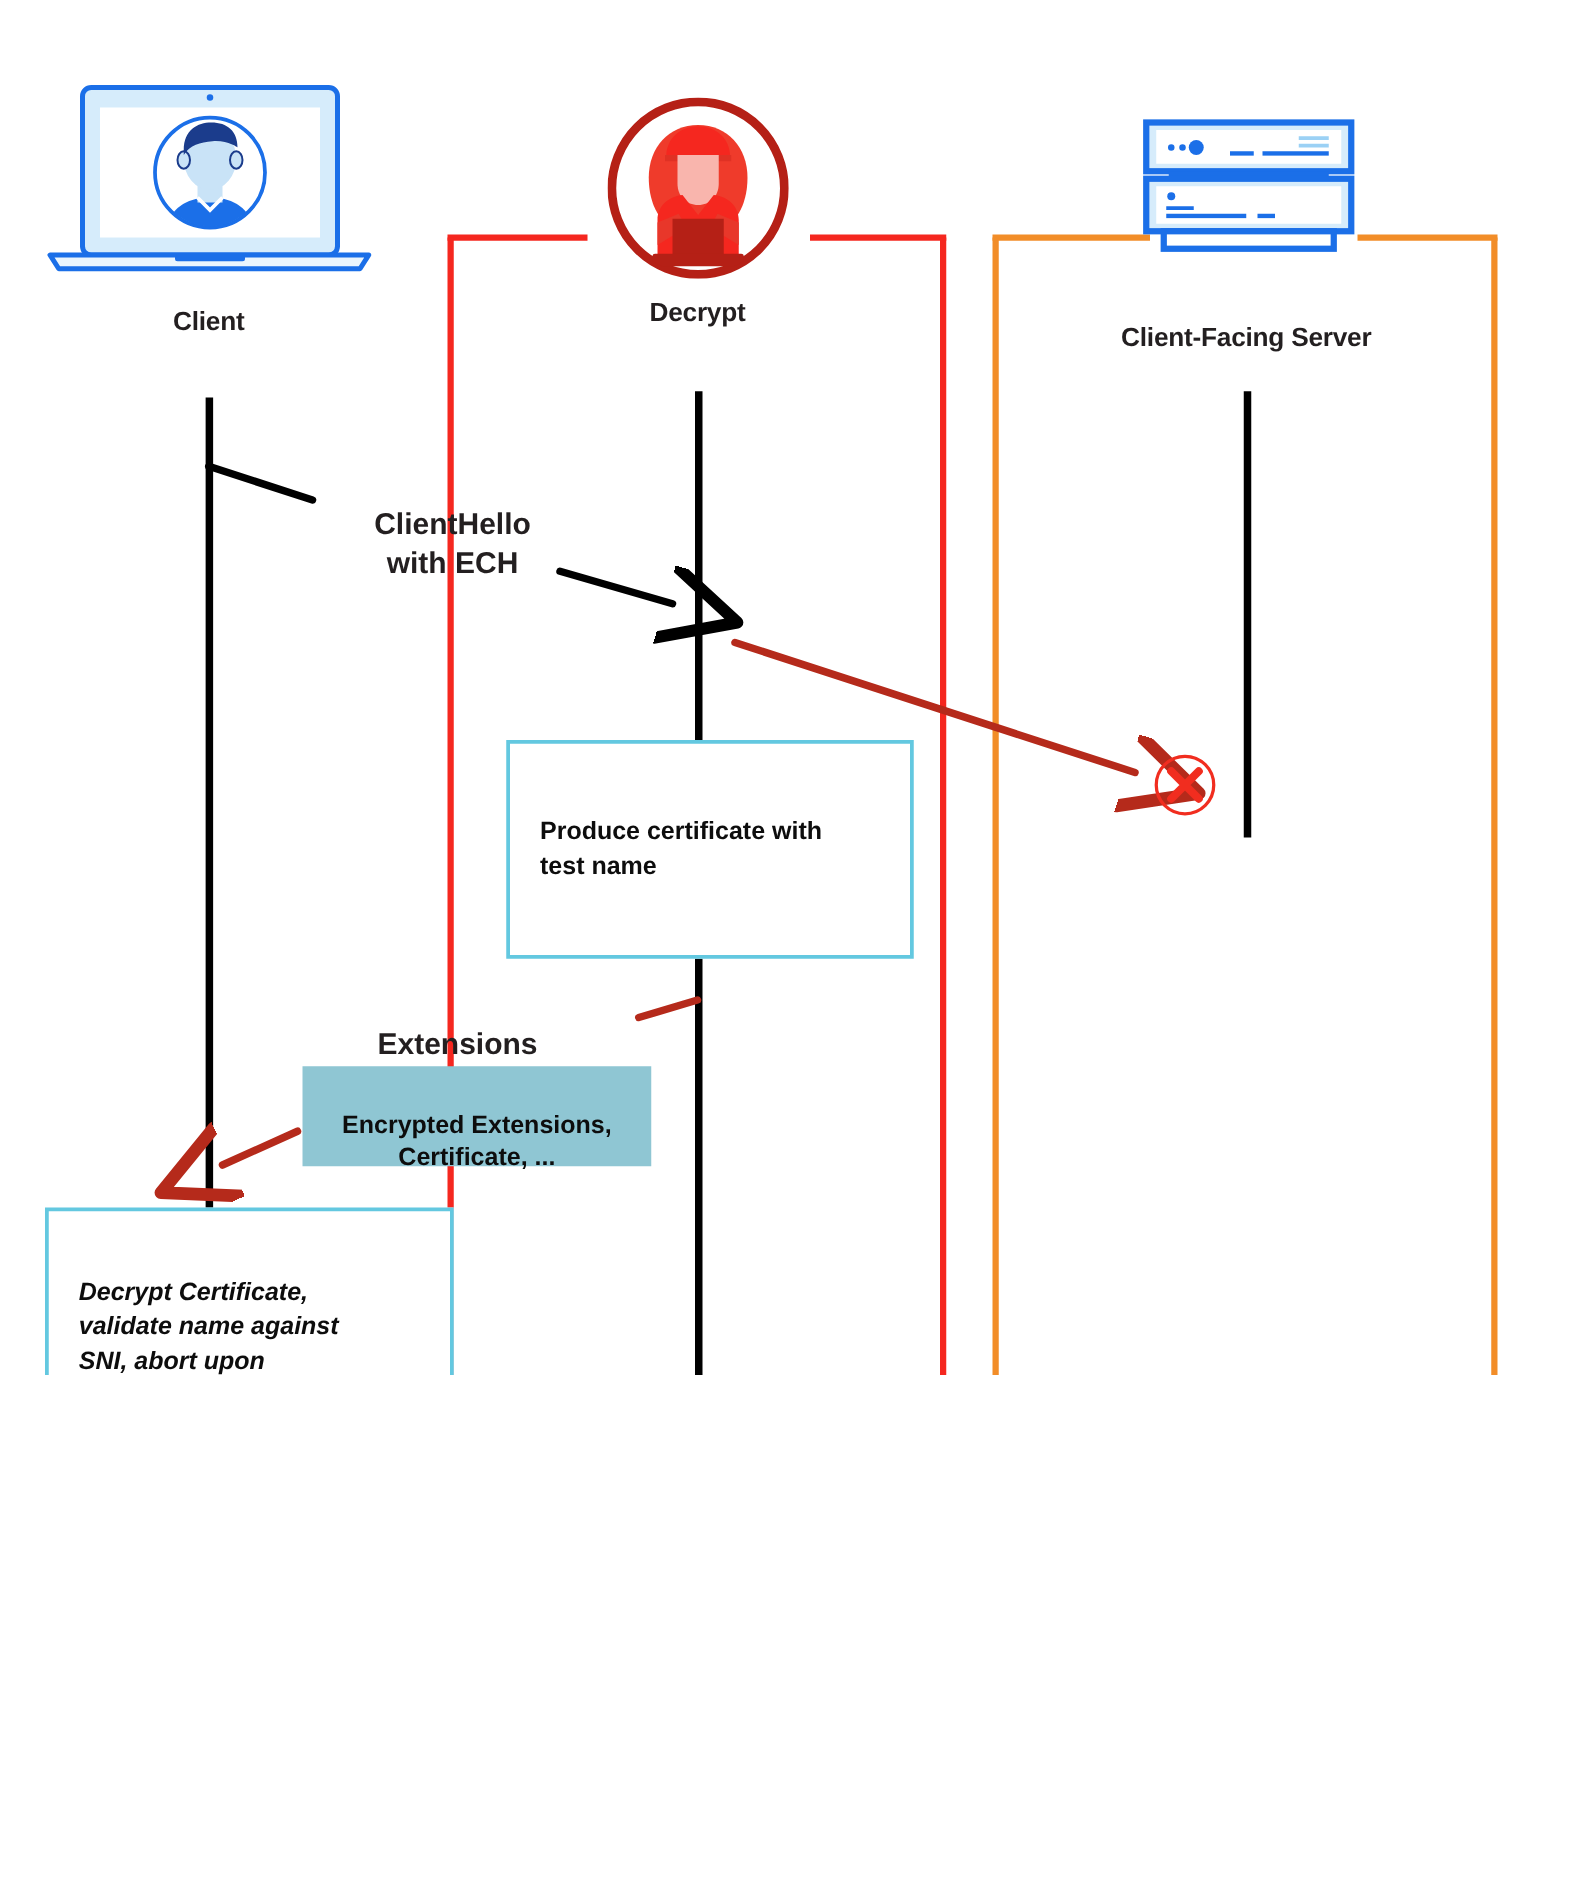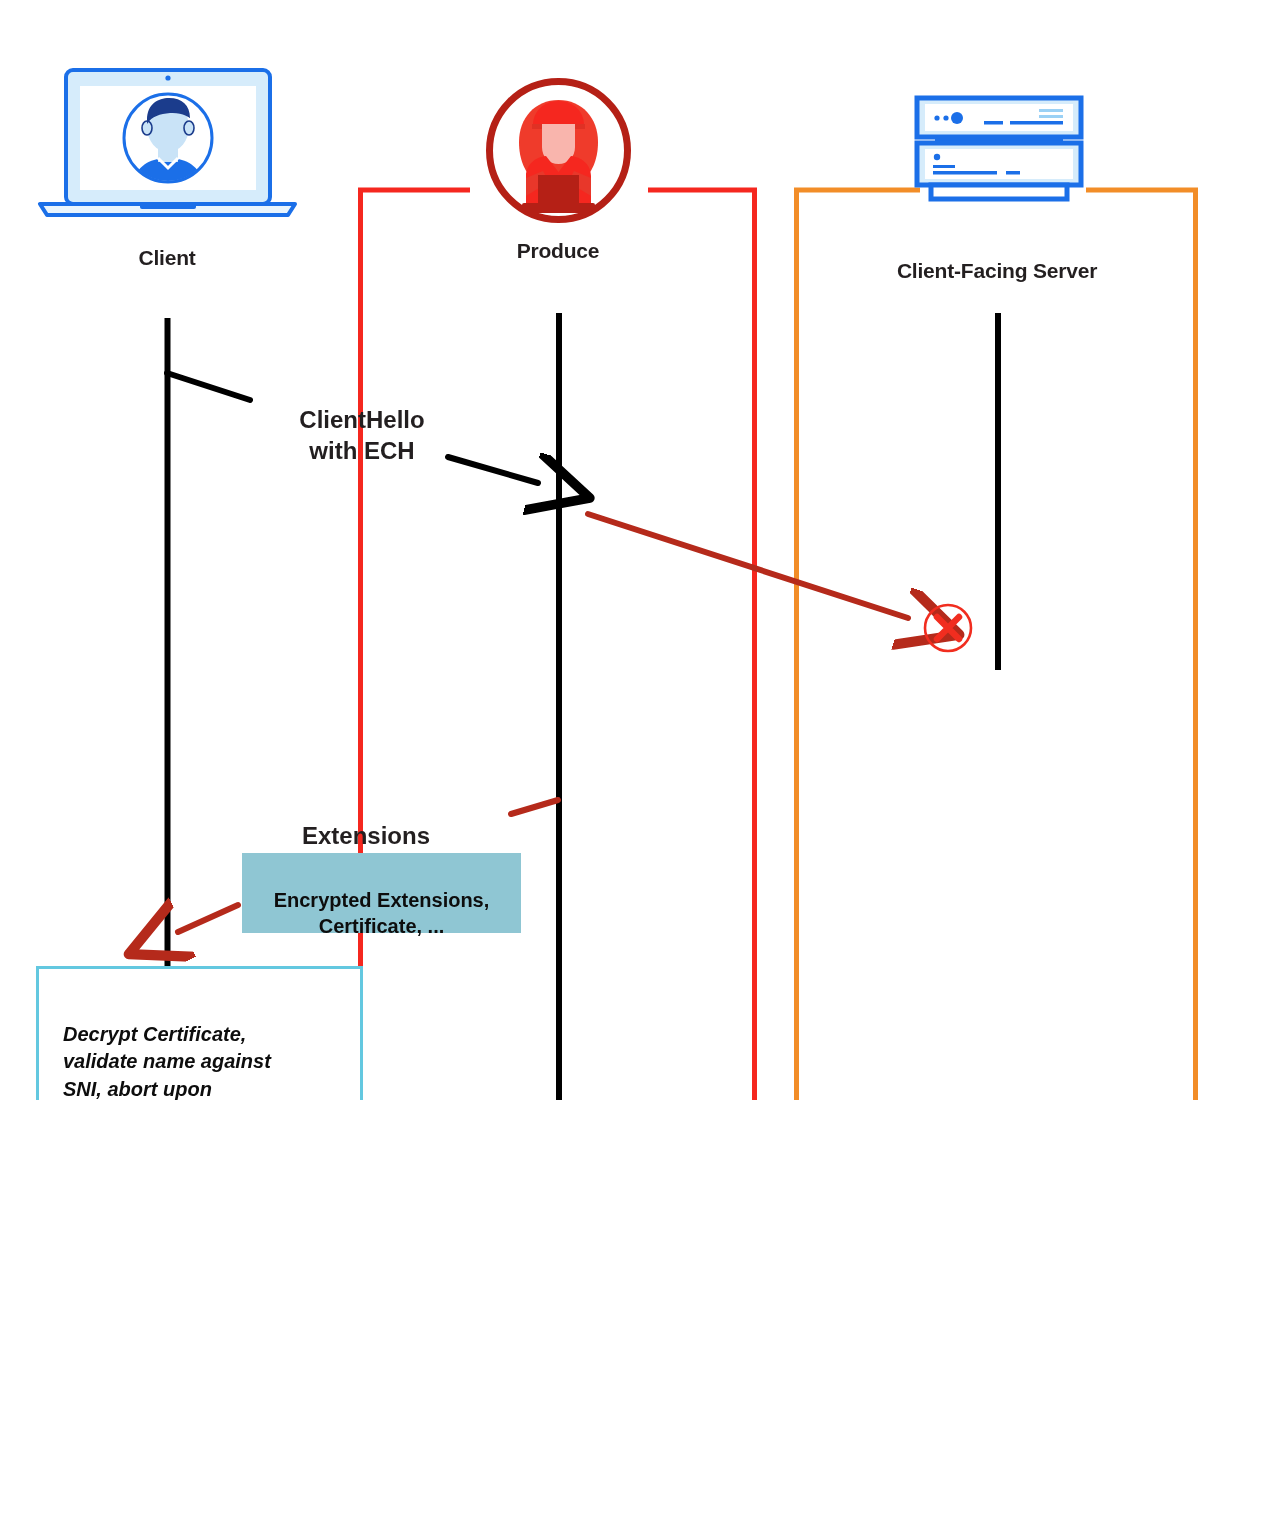--- a/index.html
+++ b/index.html
@@ -239,33 +239,37 @@
       <circle cx="24" cy="62" r="3.2" fill="#1B6FE8"></circle>
       <rect x="20" y="70" width="22" height="3" fill="#1B6FE8"></rect>
       <rect x="20" y="76" width="64" height="3.5" fill="#1B6FE8"></rect>
       <rect x="93" y="76" width="14" height="3.5" fill="#1B6FE8"></rect>
 
       <rect x="18" y="90" width="136" height="14" fill="#ffffff" stroke="#1B6FE8" stroke-width="5"></rect>
     </svg>
   </div>
 
   <div class="node-label" style="left:167px; top:246px;">Client</div>
-  <div class="node-label" style="left:558px; top:239px;">Produce</div>
+  <div class="node-label" style="left:558px; top:239px;">Decrypt</div>
   <div class="node-label" style="left:997px; top:259px;">Client-Facing Server</div>
 
   <div class="msg-label" style="left:362px; top:404px;">ClientHello
 with ECH</div>
 
   <div class="msg-label" style="left:366px; top:820px;">Extensions</div>
 
   <div class="highlight-box" style="left:242px; top:853px; width:279px; height:80px;">
     <div class="highlight-text">Encrypted Extensions,
 Certificate, ...</div>
   </div>
 
+  <div class="note-box" style="left:405px; top:592px; width:326px; height:175px;">
+    <div class="note-text">Produce certificate with
+test name</div>
+  </div>
 
   <div class="note-box" style="left:36px; top:966px; width:327px; height:219px;font-style:italic;">
     <div class="note-text">Decrypt Certificate,
 validate name against
 SNI, abort upon
 mismatch</div>
   </div>
 
 </div>
 

